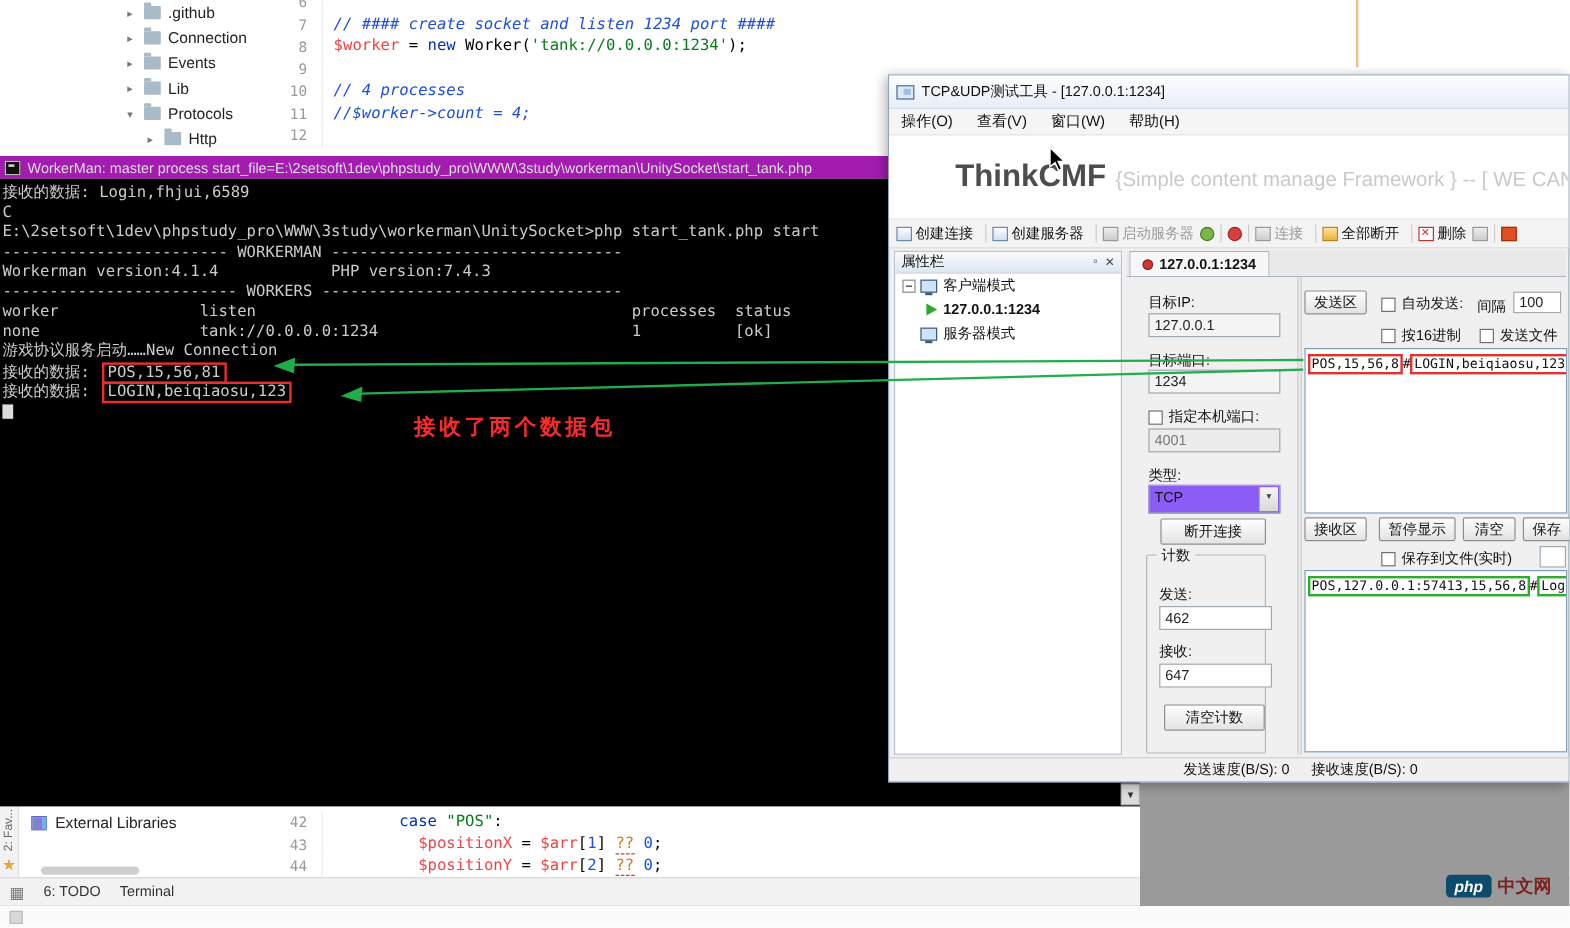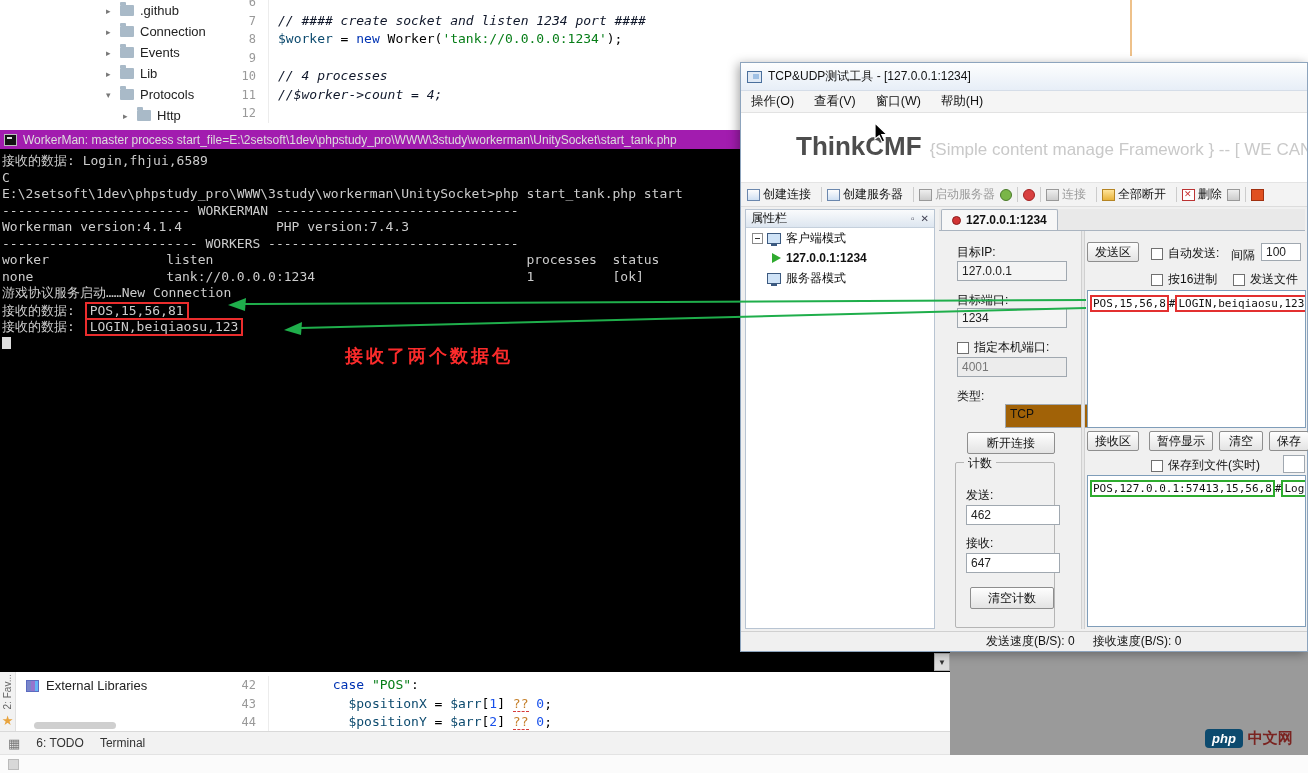--- a/index.html
+++ b/index.html
@@ -13,24 +13,24 @@
   .chev { width:14px; font-size:9px; color:#777; flex:none; }
   .folder-ic { width:14px; height:11px; background:#a9bac8; border-radius:1px; margin-right:6px; position:relative; flex:none; }
   .folder-ic::before { content:""; position:absolute; top:-3px; left:0; width:6px; height:3px; background:#a9bac8; border-radius:1px 1px 0 0; }
   .proj-hscroll { position:absolute; left:34px; top:722px; width:82px; height:7px; background:#cfcfcf; border-radius:4px; z-index:3; }
 
   .editor-top { position:absolute; left:238px; top:-7px; width:912px; z-index:1; }
   .editor-bottom { position:absolute; left:238px; top:676px; width:912px; z-index:3; }
   .code-line { display:flex; height:18.5px; line-height:18.5px; font-family:"DejaVu Sans Mono", monospace; font-size:13px; white-space:pre; }
   .ln { width:30px; text-align:right; padding-right:12px; color:#999; font-size:12px; flex:none; }
   .code-text { border-left:1px solid #ececec; padding-left:9px; }
-  .tok-comment { color:#0f172a; font-style:italic; }
+  .tok-comment { color:#1d4ed8; font-style:italic; }
   .tok-kw { color:#0033b3; }
   .tok-str { color:#067d17; }
-  .tok-var { color:#0c4a6e; }
+  .tok-var { color:#ef4444; }
   .tok-num { color:#1750eb; }
   .tok-plain { color:#000; }
   .tok-err { color:#c57f29; border-bottom:1px dashed #d73a3a; }
   .margin-guide { position:absolute; left:1130px; top:0; height:56px; border-left:2px solid #eec18a; z-index:1; }
 
   .ext-lib { position:absolute; left:26px; top:676px; height:19px; display:flex; align-items:center; font-size:13px; color:#222; z-index:3; }
   .lib-icon { width:13px; height:12px; margin-right:7px; background:linear-gradient(90deg,#7986cb 0 4px,#9575cd 4px 8px,#64b5f6 8px 13px); border:1px solid #5c6bc0; flex:none; }
 
   .left-strip { position:absolute; left:0; top:672px; width:16px; height:59px; background:#f2f2f2; border-right:1px solid #e0e0e0; z-index:3; display:flex; flex-direction:column; align-items:center; }
   .fav-label { writing-mode:vertical-rl; transform:rotate(180deg); font-size:10px; color:#666; margin-top:2px; }
@@ -95,21 +95,21 @@
 
   .main { position:absolute; left:198px; top:146px; width:170px; right:2px; height:420px; width:auto; }
   .tabbar { height:22px; display:flex; background:#e9e9e9; border-bottom:1px solid #aab4c0; }
   .tab { display:flex; align-items:center; gap:5px; padding:0 10px; background:#f7f7f7; border:1px solid #aab4c0; border-bottom:none; font-weight:bold; font-size:12px; margin-left:2px; border-radius:2px 2px 0 0; }
   .tab-dot { width:9px; height:9px; border-radius:50%; background:#d23333; border:1px solid #8a1f1f; flex:none; }
   .form-area { position:absolute; top:22px; left:0; right:0; bottom:0; background:#f0f0f0; }
   .flabel { position:absolute; font-size:12px; }
   .inp { position:absolute; height:20px; border:1px solid #a0a8b0; background:#f4f4f4; font-size:12px; font-family:"Liberation Sans",sans-serif; padding:0 4px; color:#222; }
   .inp.white { background:#fff; }
   .inp.disabled { background:#ececec; color:#777; }
-  .sel { position:absolute; height:24px; border:1px solid #a0a8b0; background:#a16207; font-size:12px; padding:2px 4px;margin-left:48px; }
+  .sel { position:absolute; height:24px; border:1px solid #a0a8b0; background:#8b5cf6; font-size:12px; padding:2px 4px; }
   .sel .dd { position:absolute; right:1px; top:1px; bottom:1px; width:16px; background:linear-gradient(#f6f6f6,#d8d8d8); border-left:1px solid #a0a8b0; font-size:7px; color:#444; text-align:center; line-height:17px; }
   .btn95 { position:absolute; background:linear-gradient(#fefefe,#e3e3e3); border:1px solid #8e8e8e; border-radius:2px; font-size:12px; text-align:center; display:flex; align-items:center; justify-content:center; cursor:default; }
   .cb { position:absolute; display:flex; align-items:center; gap:5px; font-size:12px; }
   .cb .box { width:12px; height:12px; background:#fff; border:1px solid #707070; flex:none; }
   .groupbox { position:absolute; border:1px solid #b5b5b5; border-radius:2px; }
   .groupbox .legend { position:absolute; top:-8px; left:8px; background:#f0f0f0; padding:0 4px; font-size:12px; }
   .vsplit { position:absolute; left:142px; top:0; bottom:0; width:4px; background:#e8e8e8; border-left:1px solid #d0d0d0; border-right:1px solid #d0d0d0; }
   .ta { position:absolute; background:#fff; border:1px solid #7f9db9; font-family:"DejaVu Sans Mono", monospace; font-size:11px; padding:4px 2px; overflow:hidden; white-space:nowrap; }
   .pl-box { display:inline-block; border:2px solid #e33030; padding:0 1px; line-height:13px; }
   .pl-box.green { border-color:#2eac2e; }

